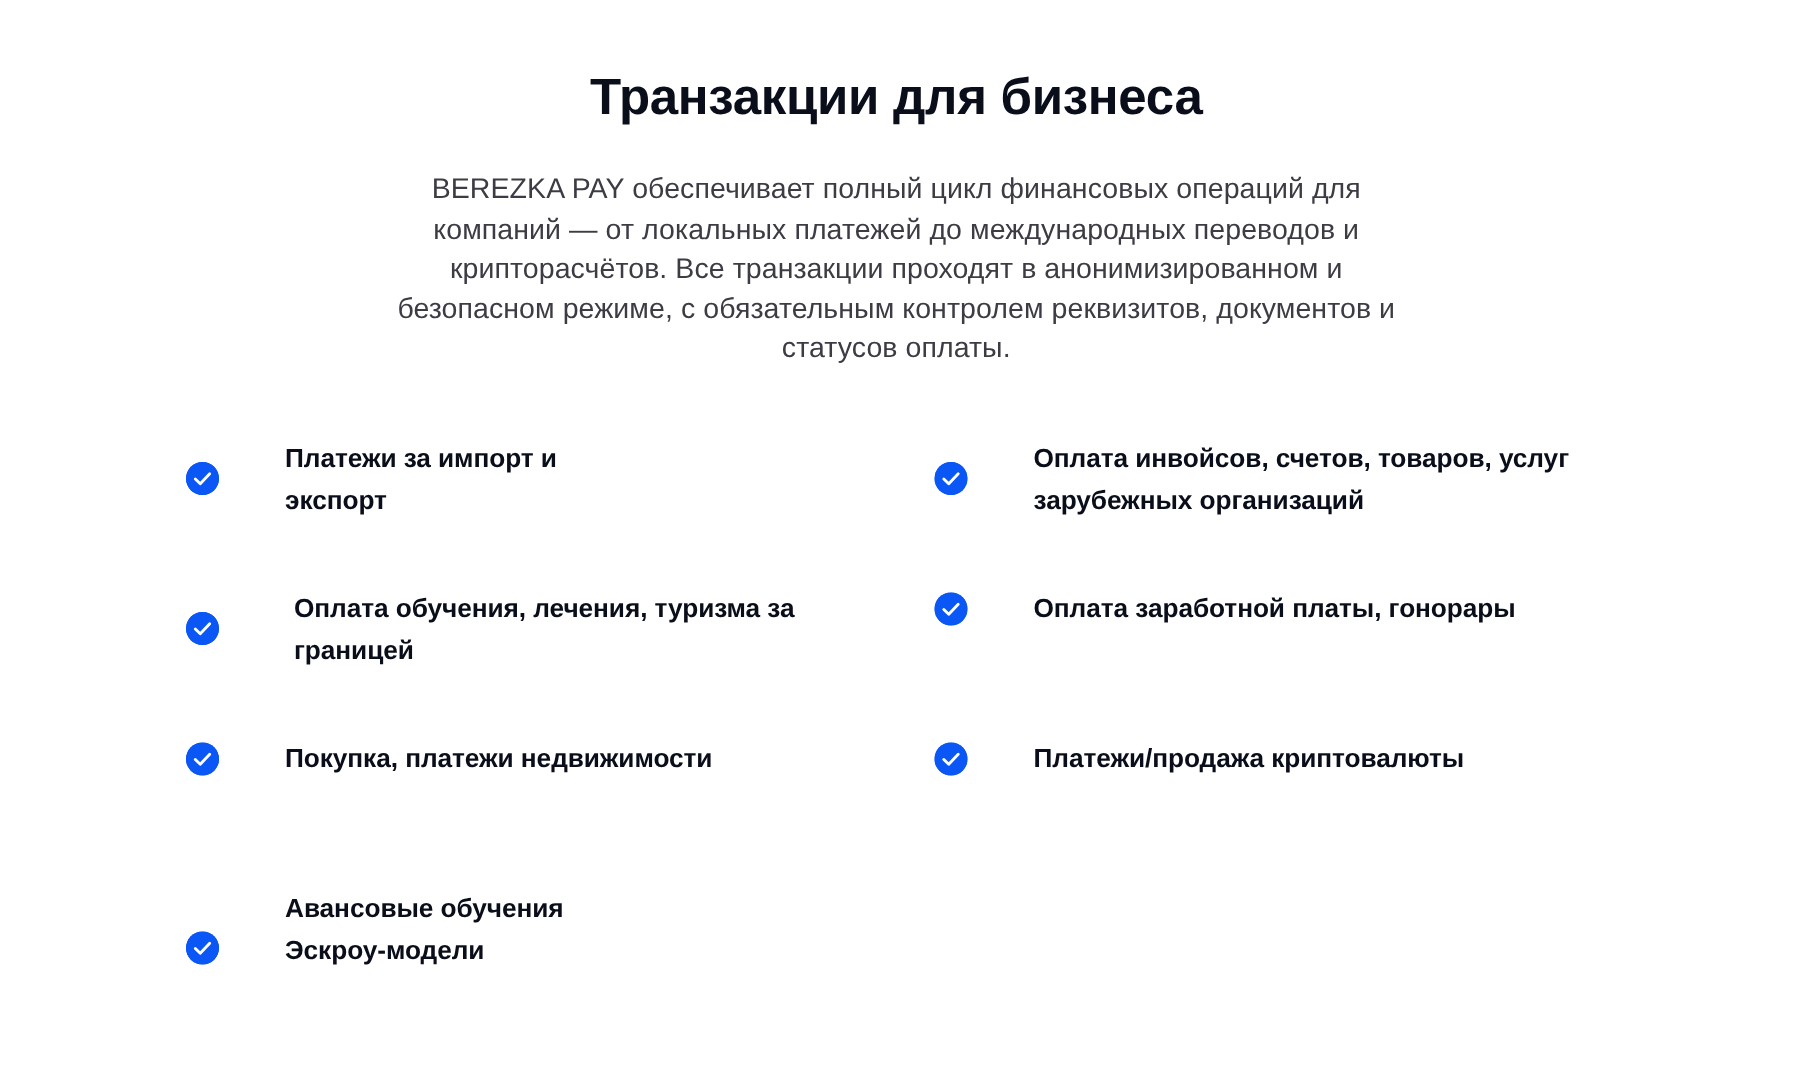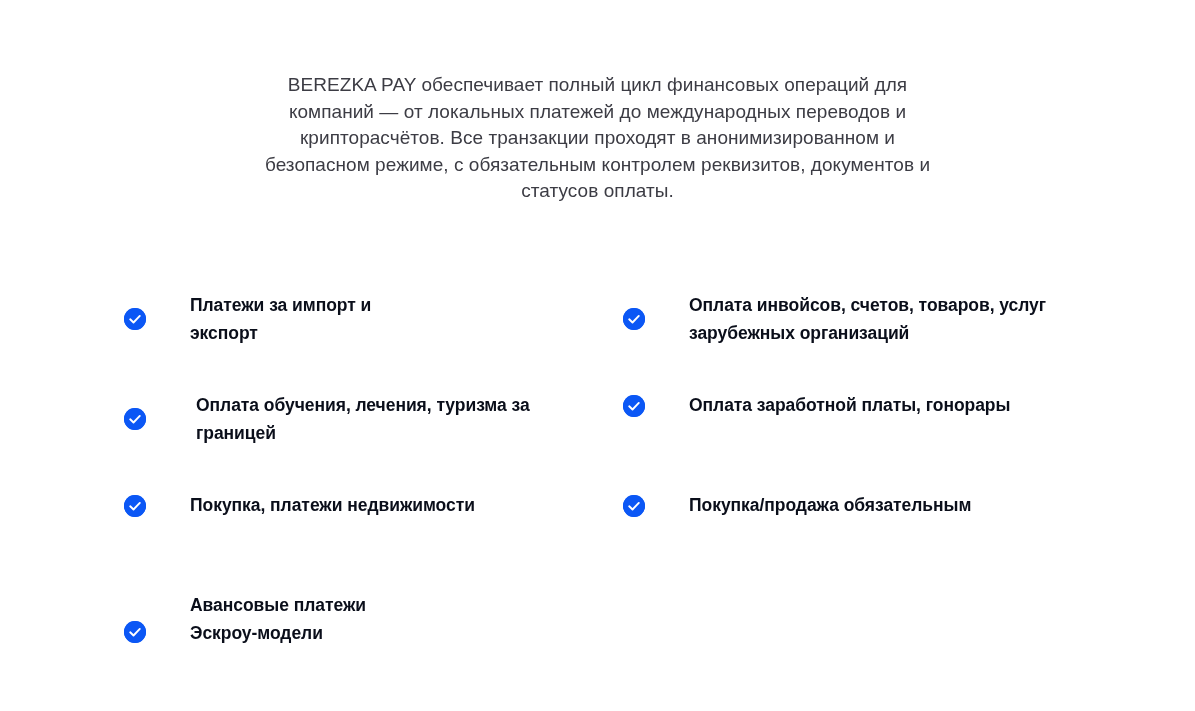--- a/index.html
+++ b/index.html
@@ -121,20 +121,21 @@
   .w-narrow { max-width: 250px; white-space: normal; }
   .w-mid    { max-width: 440px; white-space: normal; margin-left: 26px; }
   .w-wide   { max-width: 400px; white-space: normal; margin-left: 20px; }
 </style>
 </head>
 <body>
 
 <div class="page">
 
   <div class="header">
+    <h1 class="page-title">Транзакции для бизнеса</h1>
 
     <p class="intro">BEREZKA PAY обеспечивает полный цикл финансовых операций для компаний — от локальных платежей до международных переводов и крипторасчётов. Все транзакции проходят в анонимизированном и безопасном режиме, с обязательным контролем реквизитов, документов и статусов оплаты.</p>
   </div>
 
   <div class="features">
 
     <div class="feature-col left">
 
       <div class="feature-item slot-1 two-line">
         <span class="check-icon">
@@ -167,21 +168,21 @@
       </div>
 
       <div class="feature-item slot-4 three-line">
         <span class="check-icon">
           <svg viewBox="0 0 22 22" aria-hidden="true">
             <circle cx="11" cy="11" r="11" fill="#0b57f5"></circle>
             <path d="M6.2 11.3 L9.5 14.5 L15.8 7.9" fill="none" stroke="#ffffff" stroke-width="1.9" stroke-linecap="round" stroke-linejoin="round"></path>
           </svg>
         </span>
         <span class="feature-text">
-          <span class="line">Авансовые платежи</span>
+          <span class="line">Авансовые обучения</span>
           <span class="line">Эскроу-модели</span>
         </span>
       </div>
 
     </div>
 
     <div class="feature-col right">
 
       <div class="feature-item slot-1 two-line">
         <span class="check-icon">
@@ -203,19 +204,19 @@
         <span class="feature-text">Оплата заработной платы, гонорары</span>
       </div>
 
       <div class="feature-item slot-3 one-line">
         <span class="check-icon">
           <svg viewBox="0 0 22 22" aria-hidden="true">
             <circle cx="11" cy="11" r="11" fill="#0b57f5"></circle>
             <path d="M6.2 11.3 L9.5 14.5 L15.8 7.9" fill="none" stroke="#ffffff" stroke-width="1.9" stroke-linecap="round" stroke-linejoin="round"></path>
           </svg>
         </span>
-        <span class="feature-text">Покупка/продажа обязательным</span>
+        <span class="feature-text">Платежи/продажа криптовалюты</span>
       </div>
 
     </div>
 
   </div>
 </div>
 
 </body></html>

